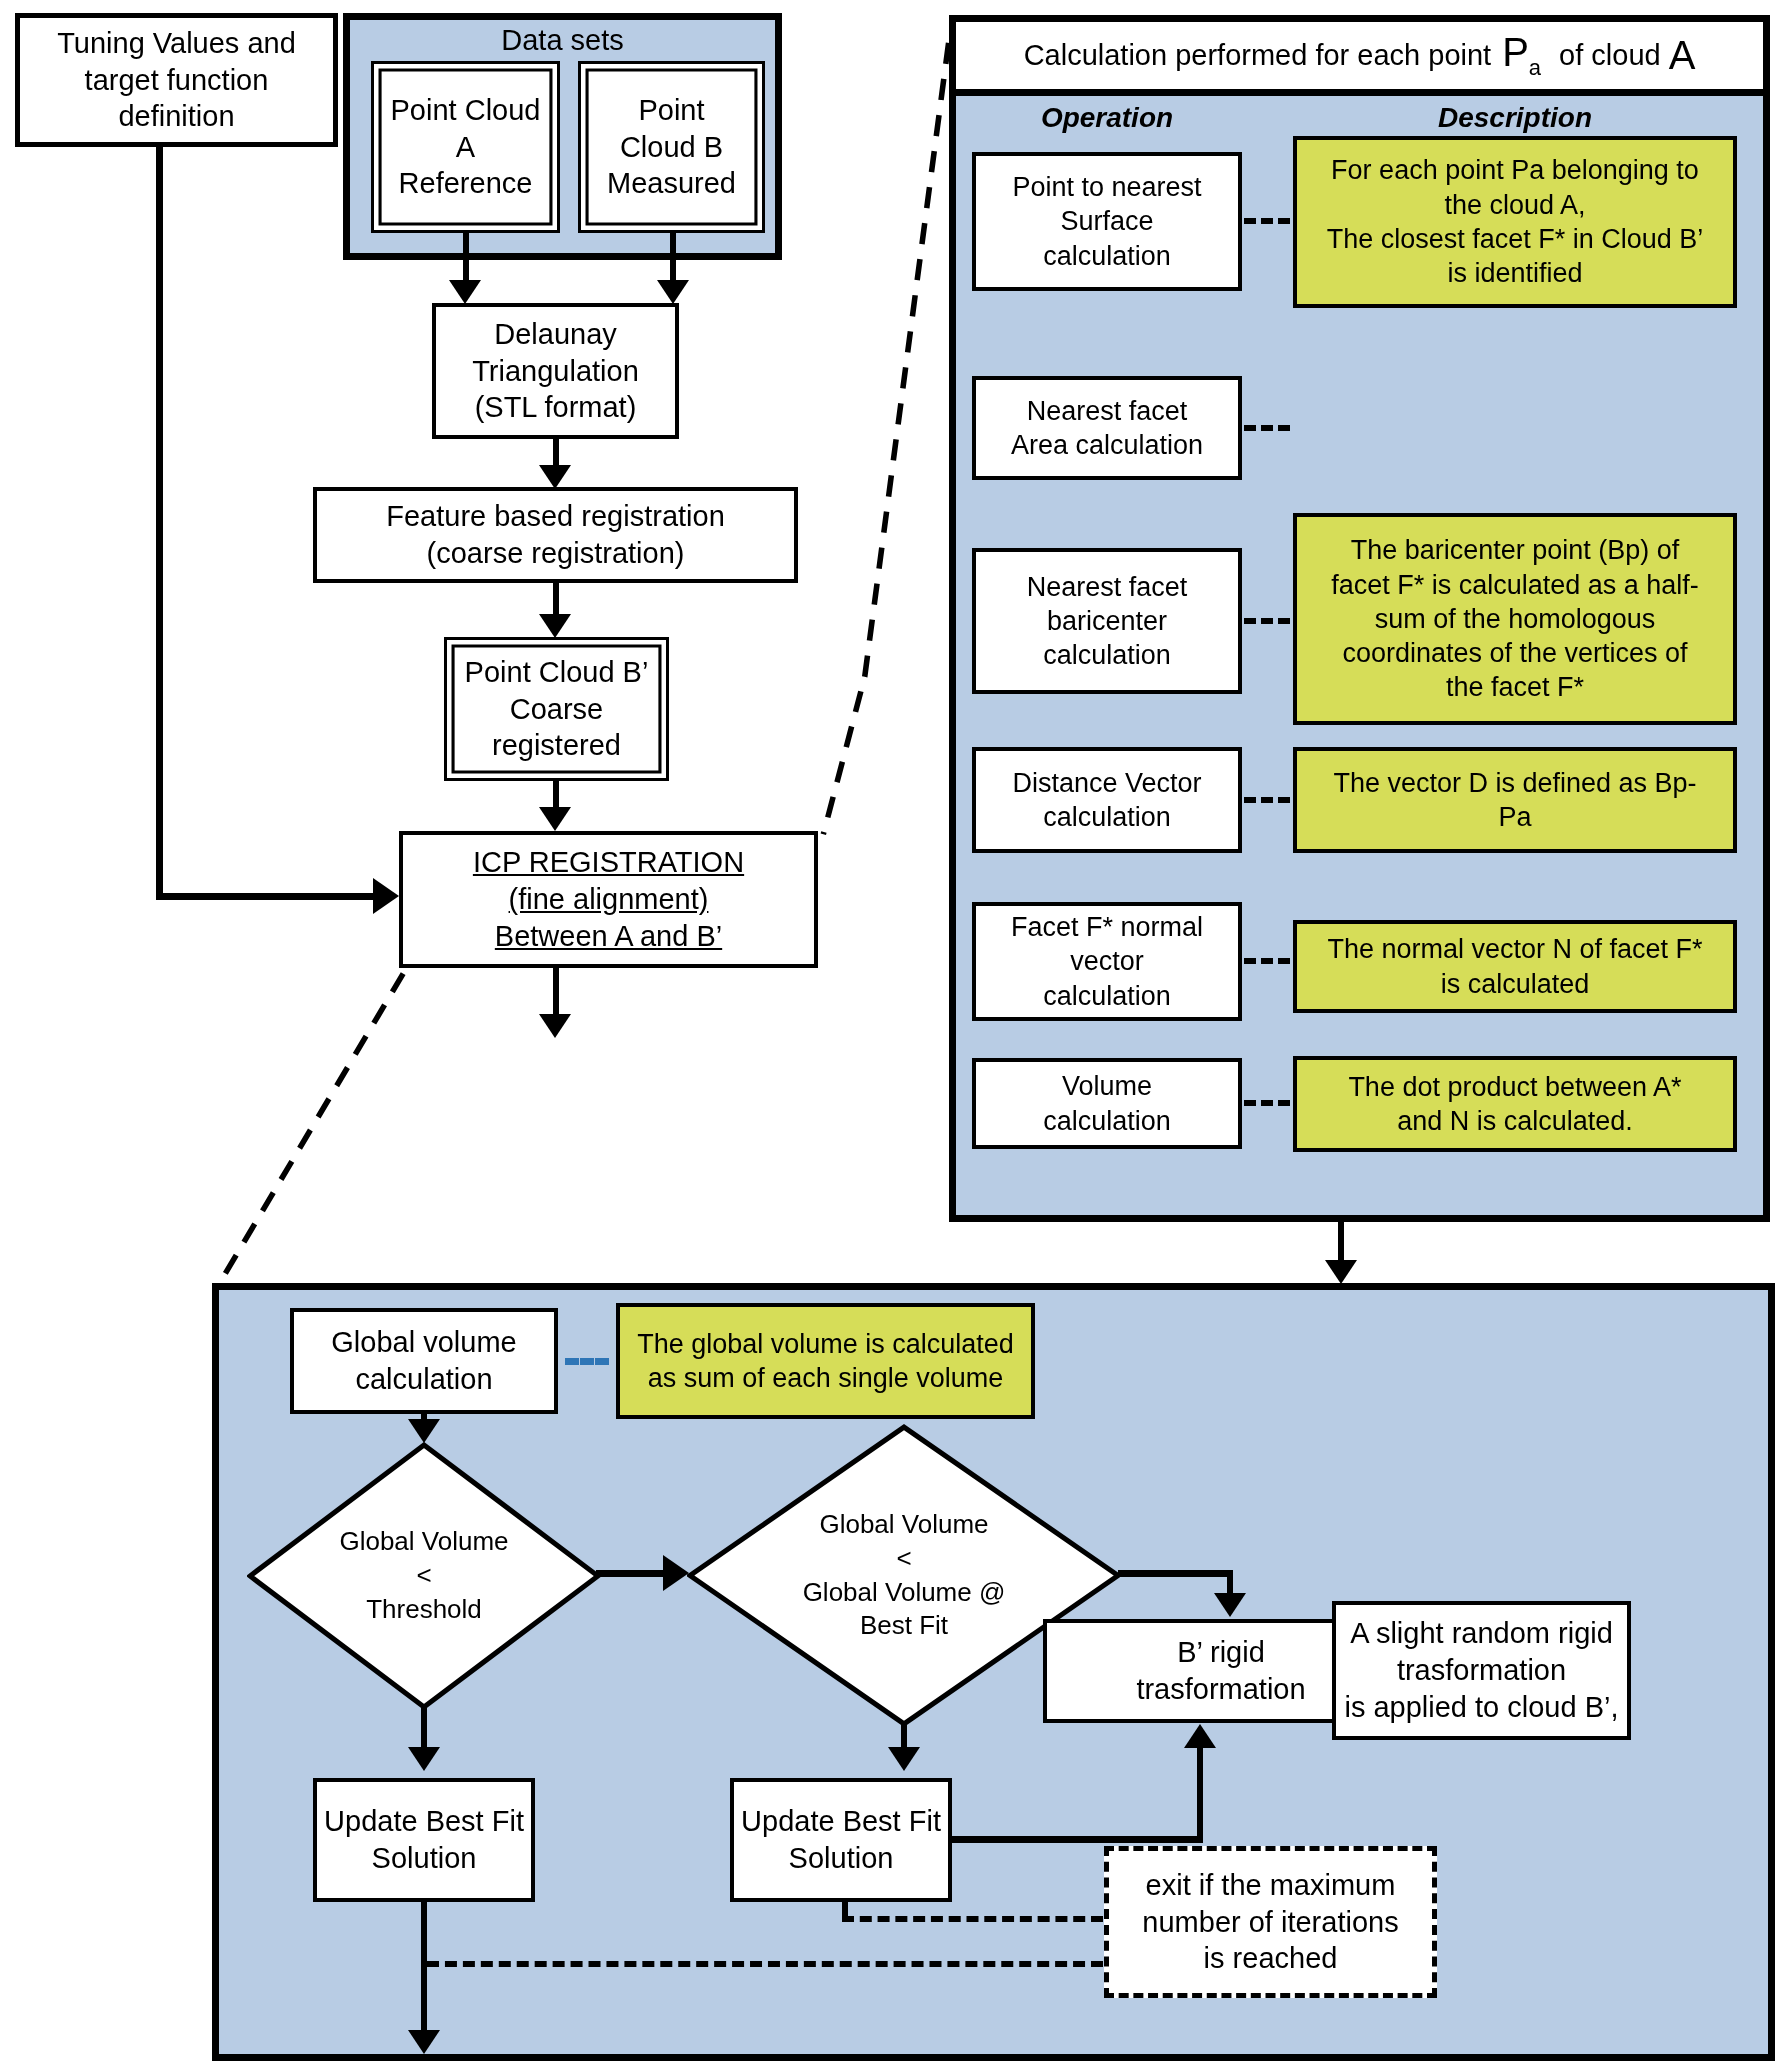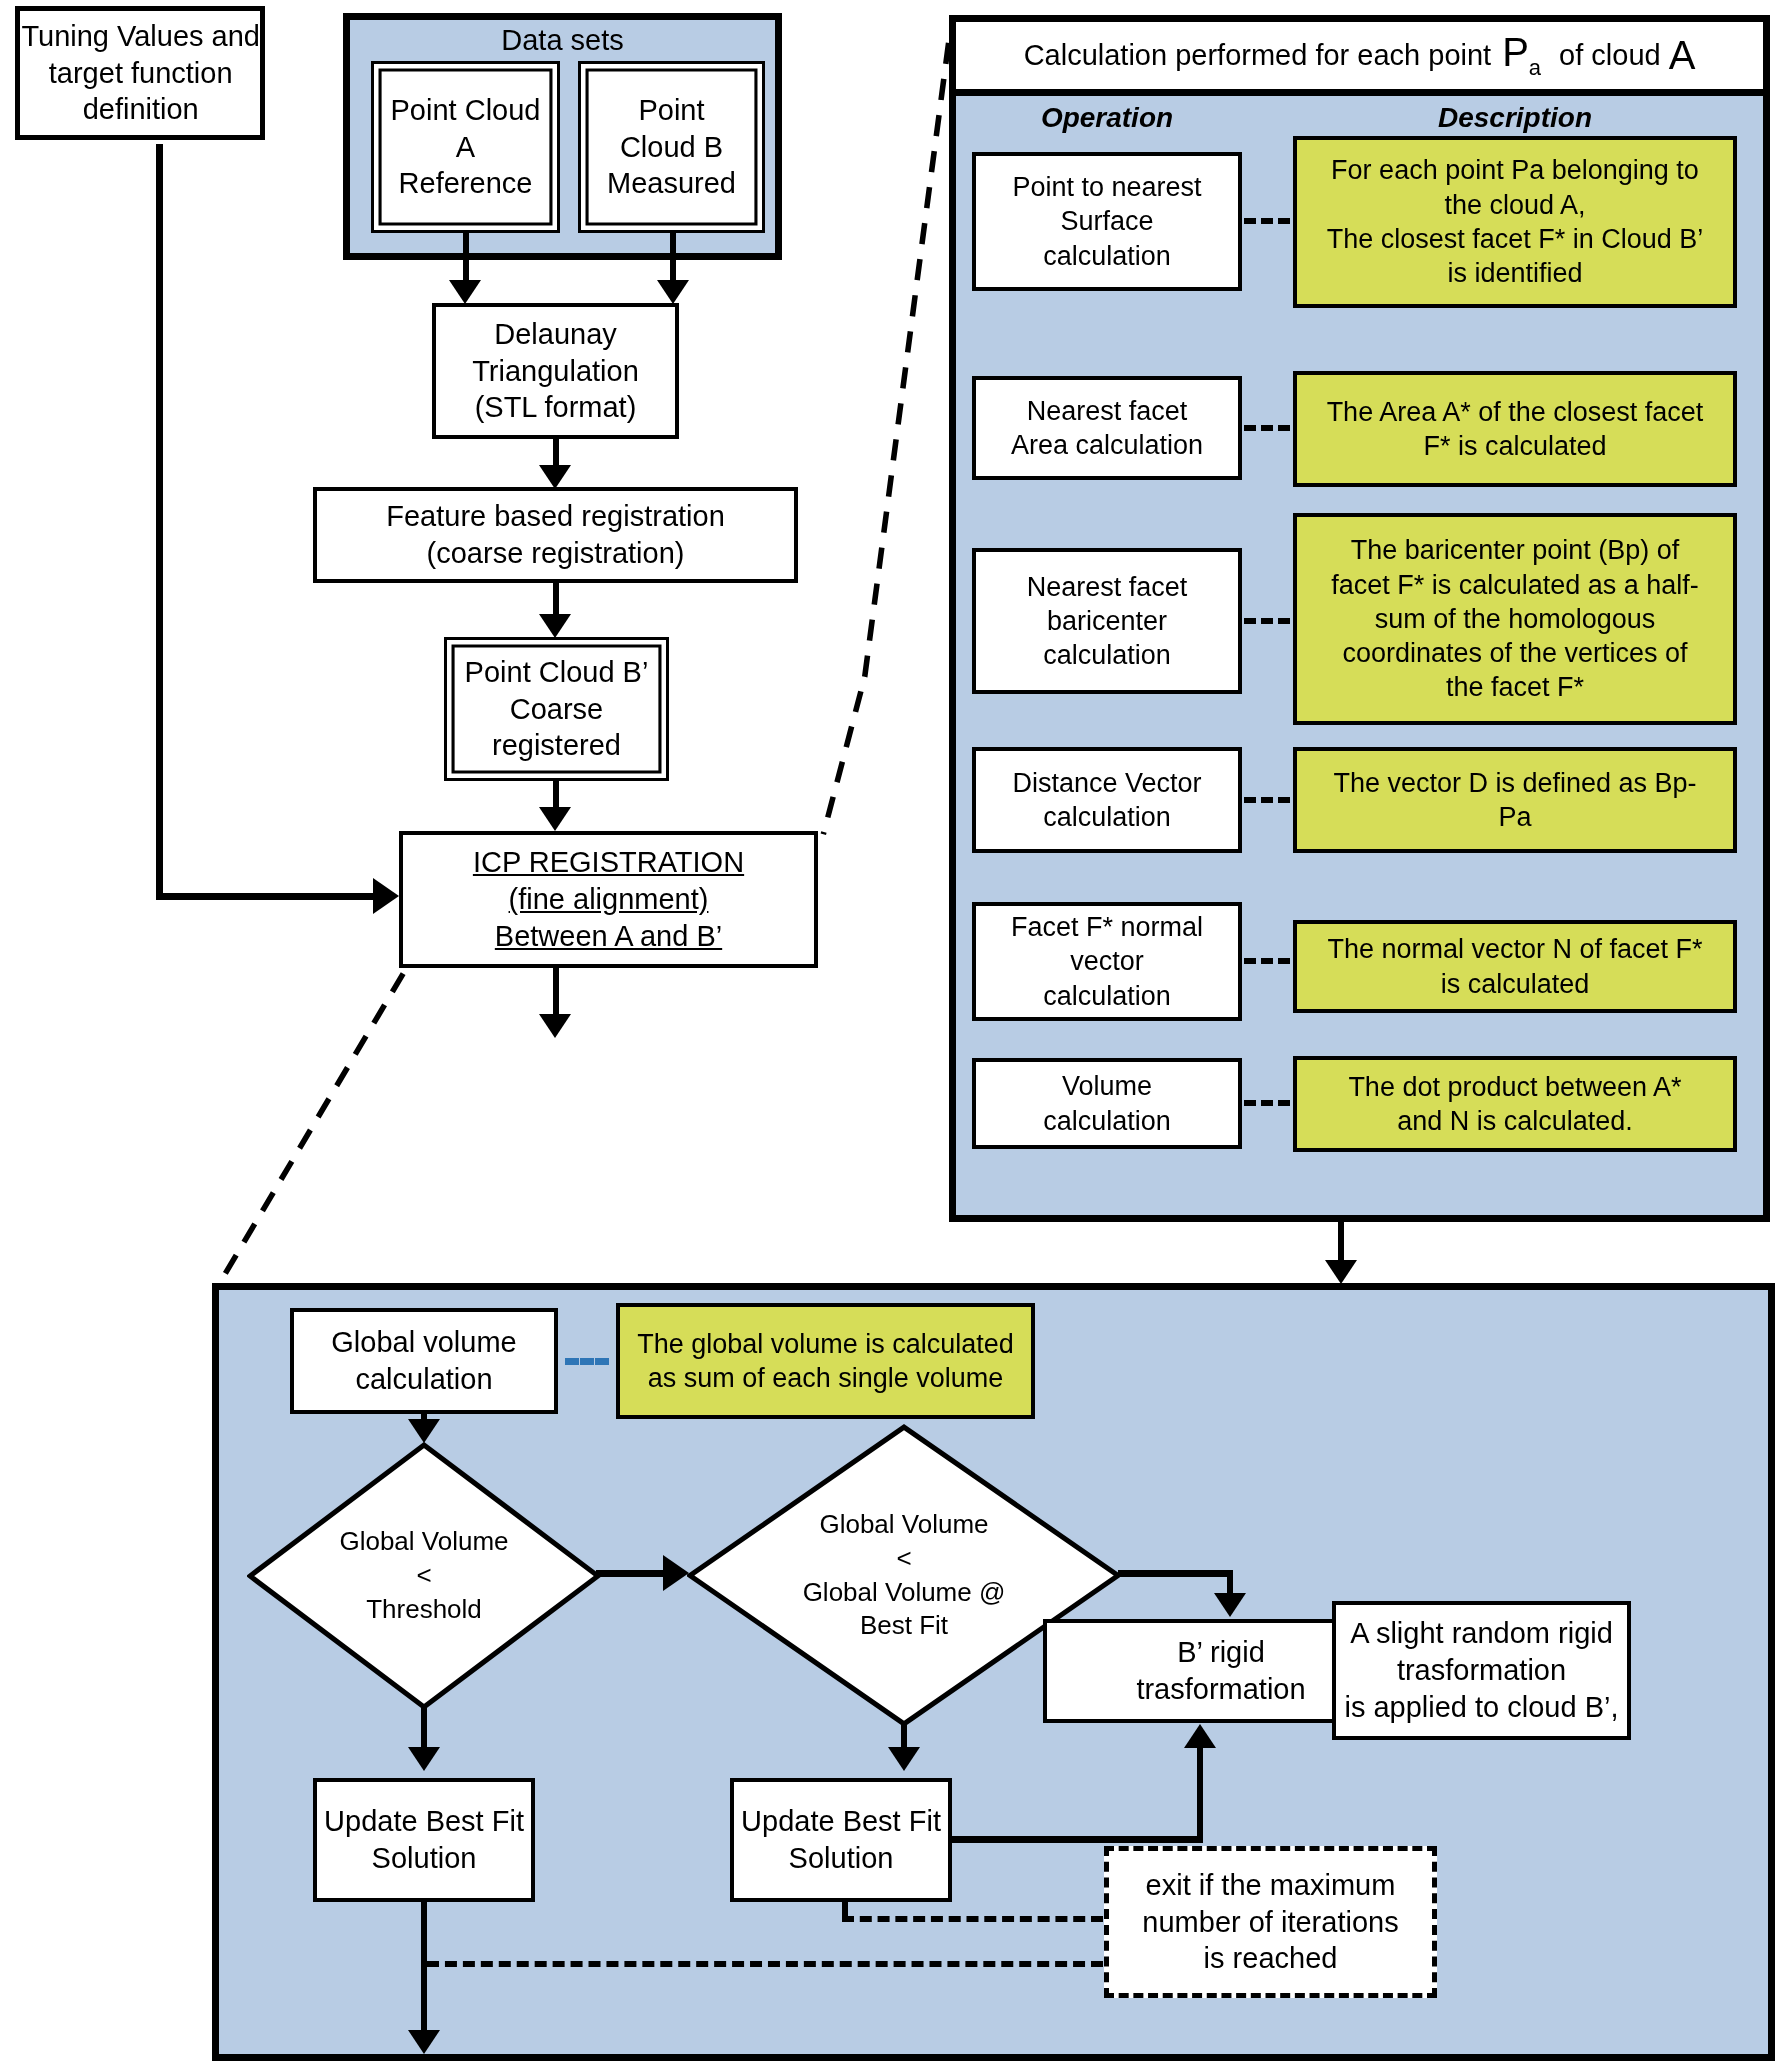--- a/index.html
+++ b/index.html
@@ -46,21 +46,21 @@
 
   <div class="panel" style="left:343px;top:12.6px;width:439px;height:247px;"></div>
   <div class="panel" style="left:949px;top:15px;width:821px;height:1207px;"></div>
   <div class="panel" style="left:212px;top:1283px;width:1563px;height:778px;"></div>
 
   <svg class="overlay" width="1783" height="2066" viewBox="0 0 3530 4091">
     <polyline points="1878,85 1712,1340 1630,1652" fill="none" stroke="#000" stroke-width="11" stroke-dasharray="42 30"></polyline>
     <line x1="798" y1="1928" x2="432" y2="2545" stroke="#000" stroke-width="11" stroke-dasharray="42 30"></line>
   </svg>
 
-  <div class="box" style="left:15px;top:6px;width:250px;height:134px;border-width:5px;justify-content:flex-end;">
+  <div class="box" style="left:15px;top:13px;width:323px;height:134px;border-width:5px;">
     <span class="txt">Tuning Values  and
 target function
 definition</span>
   </div>
 
   <div class="line" style="left:156px;top:144px;width:7px;height:753px;"></div>
   <div class="line" style="left:156px;top:893px;width:217px;height:7px;"></div>
   <div class="ah-right" style="left:373px;top:878px;"></div>
 
   <div class="abs" style="left:343px;top:24px;width:439px;text-align:center;font-size:29px;z-index:3;">
@@ -143,24 +143,20 @@
 the cloud A,
 The closest facet F* in Cloud B’
 is identified</span>
   </div>
 
   <div class="box" style="left:972px;top:376px;width:270px;height:104px;font-size:27px;">
     <span class="txt">Nearest facet
 Area calculation</span>
   </div>
   <div class="dashh" style="left:1244px;top:425px;width:46px;"></div>
-  <div class="box green" style="left:1293px;top:371px;width:444px;height:116px;font-size:27px;">
-    <span class="txt">The Area A* of the closest facet
-F* is calculated</span>
-  </div>
 
   <div class="box" style="left:972px;top:548px;width:270px;height:146px;font-size:27px;">
     <span class="txt">Nearest facet
 baricenter
 calculation</span>
   </div>
   <div class="dashh" style="left:1244px;top:618px;width:46px;"></div>
   <div class="box green" style="left:1293px;top:513px;width:444px;height:212px;font-size:27px;">
     <span class="txt">The baricenter  point (Bp) of
 facet F* is calculated as a half-

